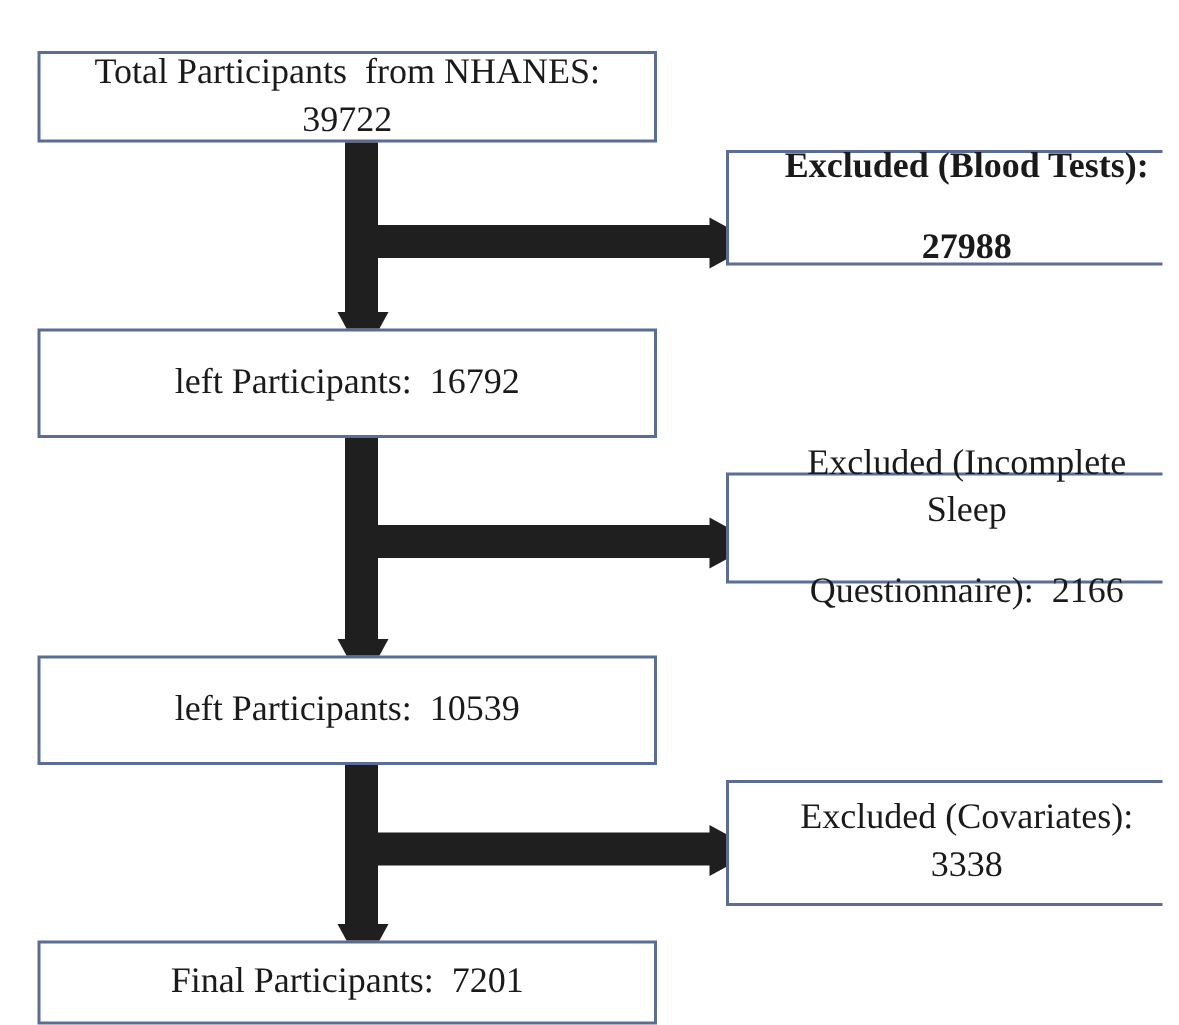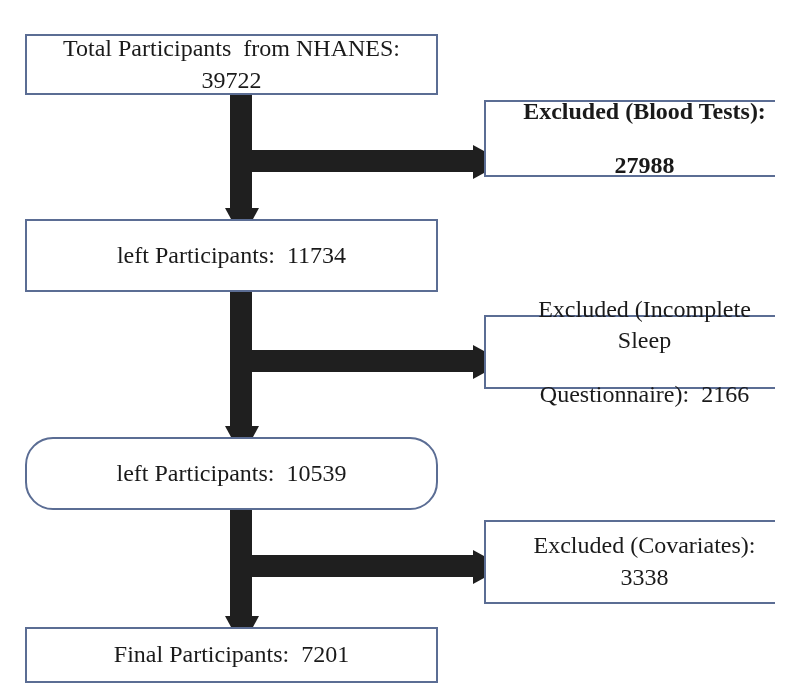--- a/index.html
+++ b/index.html
@@ -64,24 +64,24 @@
 </head>
 <body>
 
 <div class="canvas">
 
   <div class="box main-box" style="top:12px; height:61px;">
     <span class="txt">Total Participants  from NHANES:  39722</span>
   </div>
 
   <div class="box main-box" style="top:197px; height:73px;">
-    <span class="txt">left Participants:  11734</span>
+    <span class="txt">left Participants:  16792</span>
   </div>
 
-  <div class="box main-box" style="top:415px; height:73px;border-radius:28px;">
+  <div class="box main-box" style="top:415px; height:73px;">
     <span class="txt">left Participants:  10539</span>
   </div>
 
   <div class="box main-box" style="top:605px; height:56px;">
     <span class="txt">Final Participants:  7201</span>
   </div>
 
   <div class="box side-box" style="top:78px; height:77px;font-weight:bold;">
     <span class="txt">Excluded (Blood Tests):</span>
     <span class="txt">27988</span>

